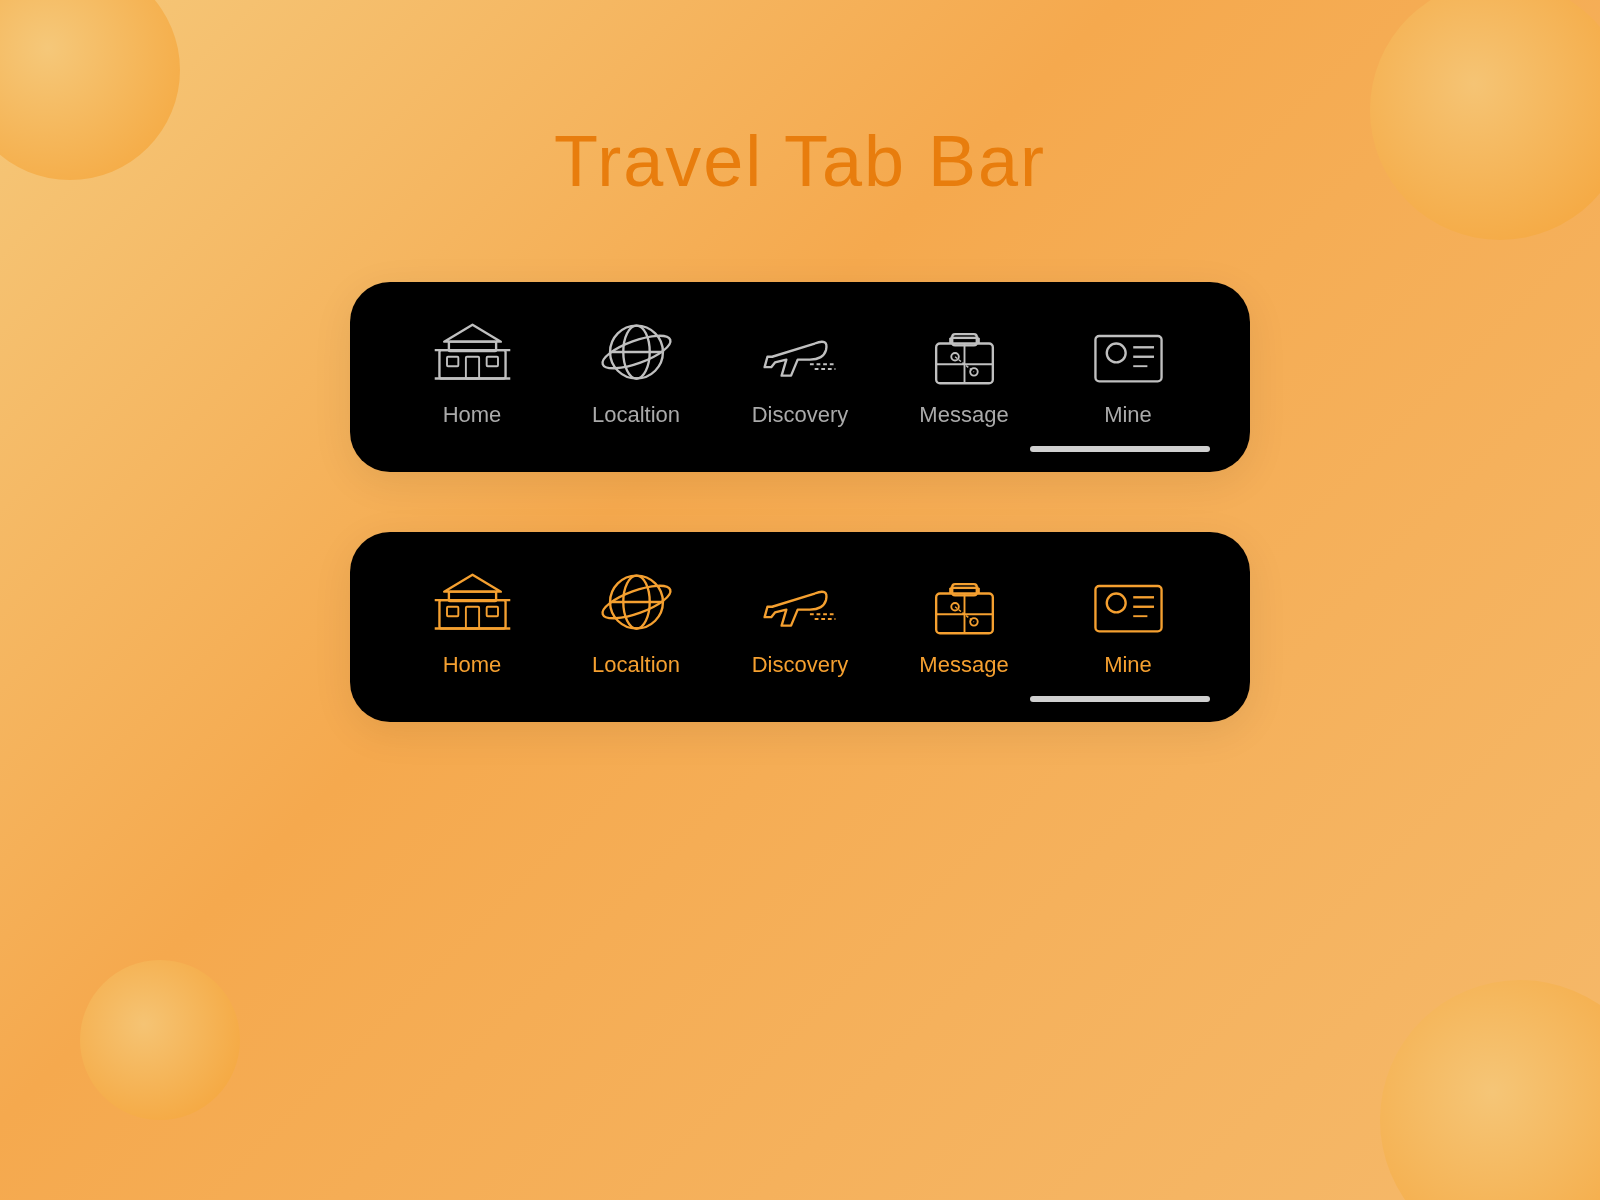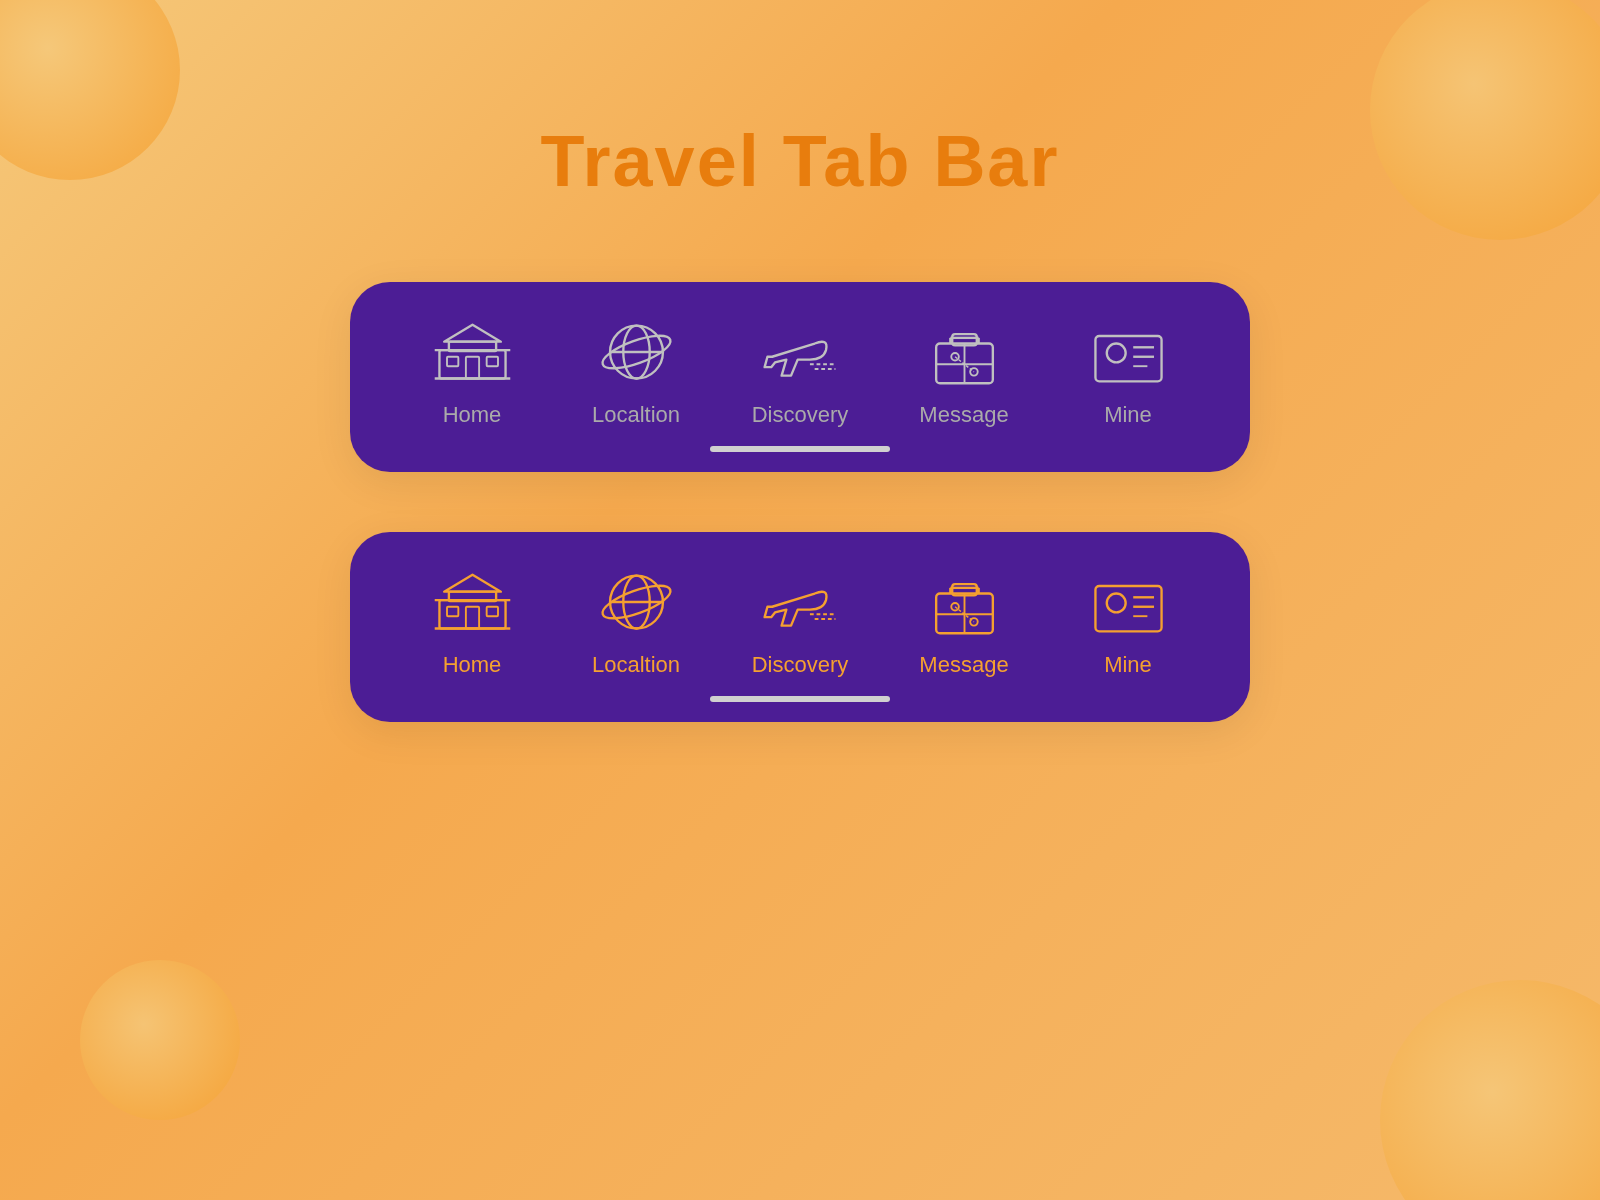--- a/index.html
+++ b/index.html
@@ -35,43 +35,43 @@
     .circle-bottom-right {
       width: 280px; height: 280px;
       bottom: -60px; right: -60px;
     }
 
     
     .page-title {
       text-align: center;
       padding-top: 120px;
       font-size: 72px;
-      font-weight: 700;
+      font-weight: 400;
       color: #e87d0d;
       letter-spacing: 2px;
     }
 
     
     .tab-bars-wrapper {
       display: flex;
       flex-direction: column;
       align-items: center;
       gap: 60px;
       margin-top: 80px;
     }
 
     .tab-bar {
-      background: #4c1d95;
+      background: #000000;
       border-radius: 40px;
       width: 900px;
       padding: 30px 40px 20px;
       box-shadow: 0 10px 40px rgba(0,0,0,0.08);
       display: flex;
       flex-direction: column;
-      align-items: center;
+      align-items: flex-end;
     }
 
     .tab-items {
       display: flex;
       justify-content: space-around;
       align-items: center;
       width: 100%;
     }
 
     .tab-item {

